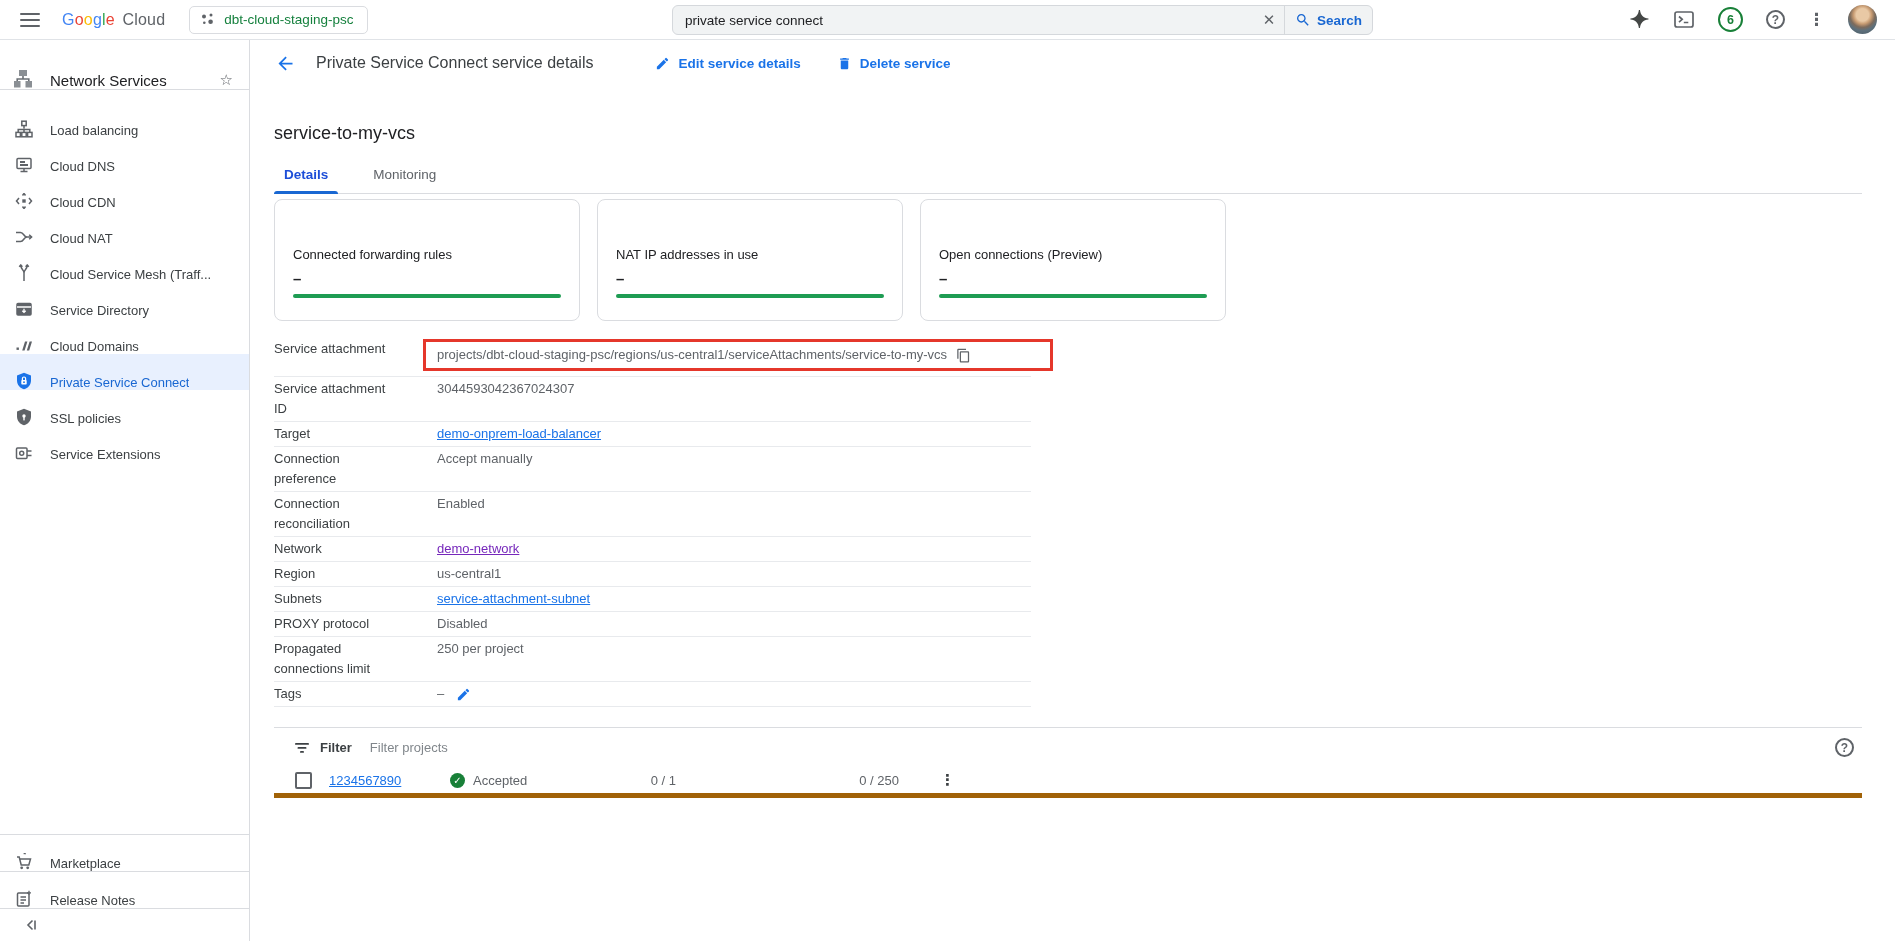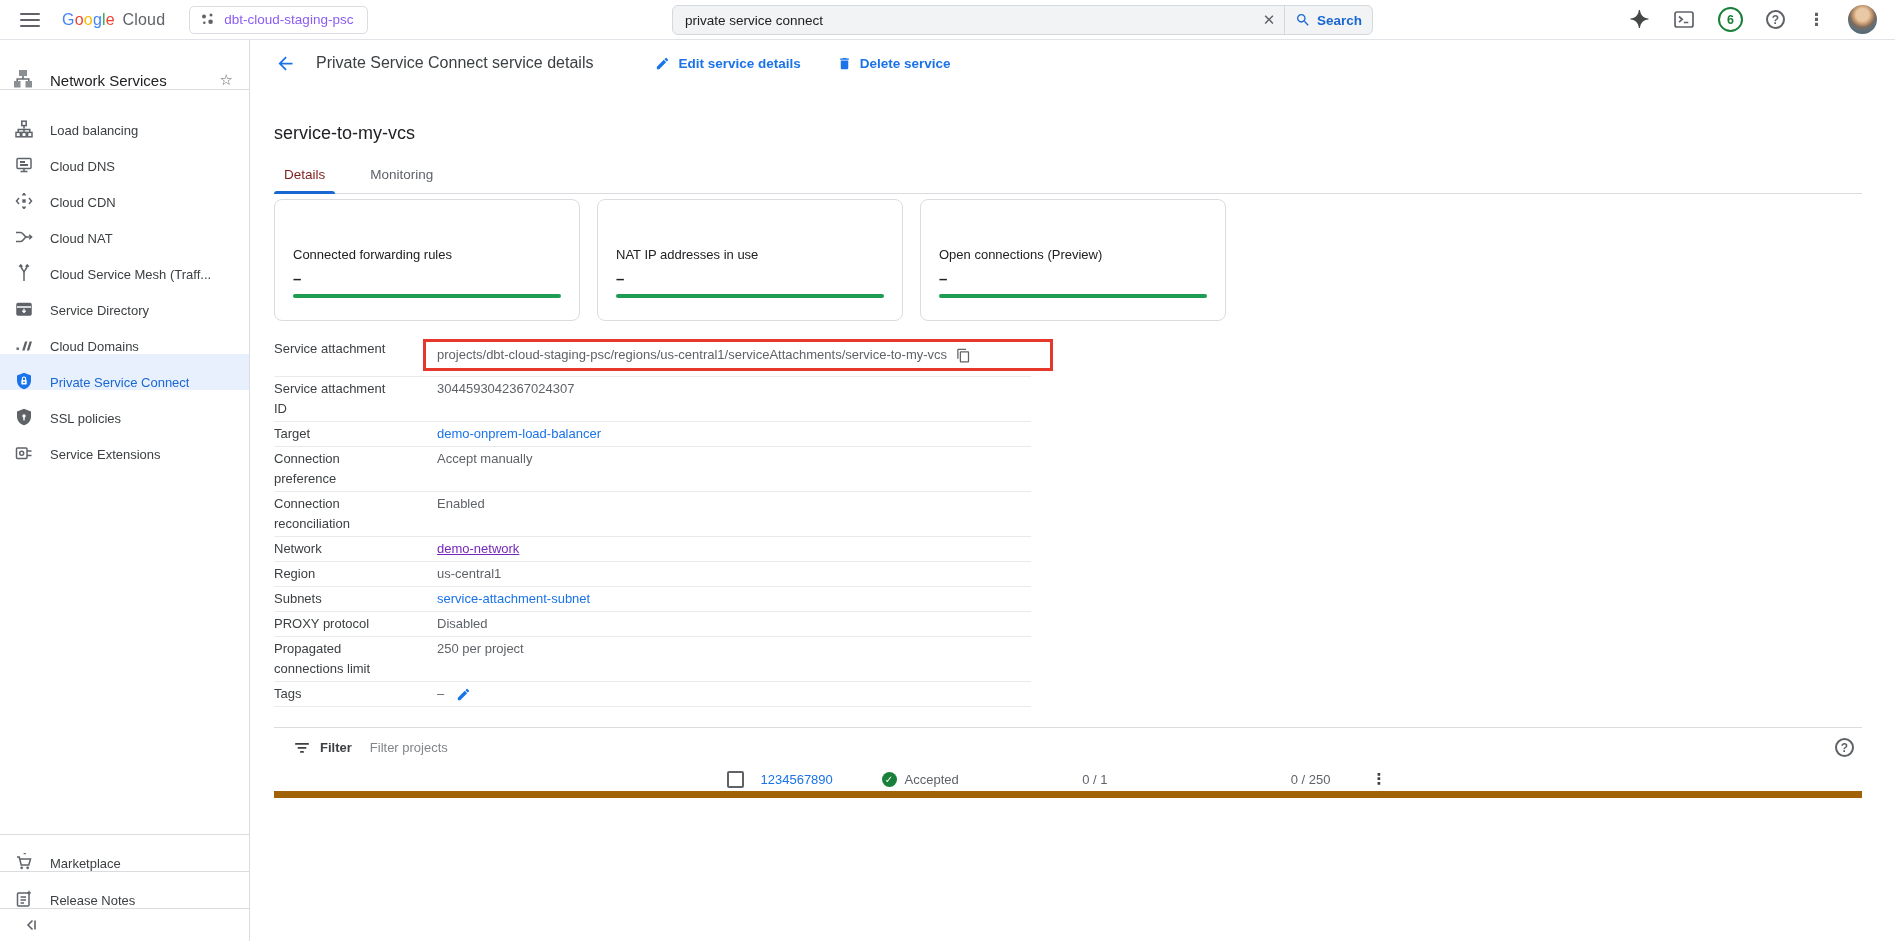--- a/index.html
+++ b/index.html
@@ -15,21 +15,21 @@
   .topbar { position:relative; height:40px; flex:none; display:flex; align-items:center;
             border-bottom:1px solid #e0e3e7; padding:0 14px; background:#fff; }
   .hamburger { width:20px; height:14px; display:flex; flex-direction:column; justify-content:space-between; cursor:pointer; margin-left:6px;}
   .hamburger span{ height:2px; background:#5f6368; border-radius:1px;}
   .gc-logo { margin-left:22px; font-size:16px; letter-spacing:.2px; white-space:nowrap; cursor:pointer;}
   .gc-logo .l1{color:#4285f4}.gc-logo .l2{color:#ea4335}.gc-logo .l3{color:#fbbc05}
   .gc-logo .l4{color:#4285f4}.gc-logo .l5{color:#34a853}.gc-logo .l6{color:#ea4335}
   .gc-logo .cloud{color:#5f6368; margin-left:3px;}
   .project-btn { margin-left:24px; height:28px; display:flex; align-items:center; gap:9px;
                  border:1px solid #dadce0; border-radius:5px; padding:0 14px 0 10px;
-                 background:#fff; font-size:13.5px; color:#8b5cf6; cursor:pointer;}
+                 background:#fff; font-size:13.5px; color:#15803d; cursor:pointer;}
   .searchbox { position:absolute; left:672px; top:5px; width:701px; height:30px;
                display:flex; align-items:center; background:#f1f3f4;
                border:1px solid #d5d8dc; border-radius:6px; overflow:hidden;}
   .searchbox input { flex:1; border:none; outline:none; background:transparent;
                      font:13.5px "Liberation Sans","DejaVu Sans",sans-serif; color:#202124; padding:0 12px;}
   .search-clear { width:30px; text-align:center; color:#5f6368; font-size:15px; cursor:pointer; flex:none;}
   .search-go { flex:none; width:88px; height:100%; display:flex; align-items:center; justify-content:center; gap:6px;
                border-left:1px solid #d5d8dc; color:#1967d2; font-weight:700; font-size:13.5px; cursor:pointer;}
   .top-icons { margin-left:auto; display:flex; align-items:center; gap:23px; padding-right:4px;}
   .tbicon { width:22px; height:22px; display:flex; align-items:center; justify-content:center; cursor:pointer; color:#5f6368;}
@@ -65,52 +65,52 @@
   .back-btn { width:22px; height:22px; display:flex; align-items:center; justify-content:center; cursor:pointer;}
   .ab-title { margin-left:20px; font-size:16px; color:#3c4043;}
   .ab-btn { display:flex; align-items:center; gap:8px; color:#1a73e8; font-size:13.5px; font-weight:700; cursor:pointer;}
   .ab-edit { margin-left:62px; }
   .ab-delete { margin-left:36px; }
 
   .content { flex:1; padding:0 33px 0 24px; overflow:hidden;}
   .svc-name { font-size:18px; font-weight:400; color:#202124; margin:37px 0 0;}
   .tabs { display:flex; margin-top:23px; border-bottom:1px solid #dadce0;}
   .tab { padding:0 10px 11px; margin-right:25px; font-size:13.5px; color:#5f6368; cursor:pointer; position:relative;}
-  .tab.active { color:#7f1d1d; font-weight:400;}
+  .tab.active { color:#1d4ed8; font-weight:700;}
   .tab.active:after { content:""; position:absolute; left:0; right:0; bottom:-1px; height:3px; background:#1967d2; border-radius:3px 3px 0 0;}
 
   .cards { display:flex; gap:17px; margin-top:5px;}
   .card { width:306px; height:122px; border:1px solid #dadce0; border-radius:8px; padding:47px 18px 0; background:#fff;}
   .card-label { font-size:13px; color:#202124;}
   .card-value { font-size:15px; font-weight:700; color:#202124; margin-top:8px;}
   .card-bar { height:4px; border-radius:2px; background:#1e9c53; margin-top:7px;}
 
   .kv { width:757px; margin-top:16px;}
   .kv-row { display:flex; align-items:flex-start; border-bottom:1px solid #e8eaed; padding:2px 0; line-height:20px; font-size:13px;}
   .kv-label { width:163px; padding-right:43px; flex:none; color:#3c4043;}
   .kv-value { color:#5f6368;}
-  .kv a, .link { color:#1a73e8; cursor:pointer;}
+  .kv a, .link { color:#1a73e8; text-decoration:underline; cursor:pointer;}
   .link-visited { color:#7627bb; text-decoration:underline; cursor:pointer;}
   .kv-row.hl { padding:2px 0 5px;}
   .red-box { display:inline-flex; align-items:center; gap:9px; border:3px solid #e5372b;
              padding:3px 12px 3px 11px; margin-left:-14px; width:630px; }
   .copy-ic { flex:none; cursor:pointer; display:flex;}
   .tags-val { display:flex; align-items:center; gap:12px;}
   .pencil-sm { cursor:pointer; display:flex;}
 
   .cp-title { font-size:16px; font-weight:400; color:#202124; margin:41px 0 0;}
   .cp-toolbar { margin-top:20px; border-top:1px solid #dadce0; height:40px; display:flex; align-items:center; padding:0 8px 0 20px;}
   .cp-filter-label { margin-left:10px; font-weight:700; color:#3c4043; cursor:pointer;}
   .cp-filter-ph { margin-left:18px; color:#80868b; cursor:text; flex:1;}
   .cp-help { margin-left:auto; cursor:pointer;}
 
   .tbl-head, .tbl-row { display:flex; align-items:center;}
   .tbl-head { height:25px; border-top:1px solid #e8eaed; border-bottom:1px solid #e8eaed;
               font-size:12.5px; font-weight:700; color:#3c4043;}
-  .tbl-row { height:31px; border-bottom:7px solid #a16207; color:#5f6368;justify-content:center;}
+  .tbl-row { height:31px; border-bottom:5px solid #a16207; color:#5f6368;}
   .col-check { width:55px; padding-left:21px; flex:none; display:flex; align-items:center;}
   .col-name { width:121px; flex:none; display:flex; align-items:center; gap:9px;}
   .col-status { width:140px; flex:none; display:flex; align-items:center; gap:8px;}
   .col-conn { width:86px; flex:none; text-align:right;}
   .col-prop { width:223px; flex:none; text-align:right;}
   .col-actions { width:100px; padding-left:41px; flex:none;}
   .checkbox { width:17px; height:17px; border:2px solid #5f6368; border-radius:2px; background:#fff; cursor:pointer;}
   .sort-arrow { color:#3c4043; font-size:13px;}
   .check-circle { width:15px; height:15px; border-radius:50%; background:#188038; color:#fff;
                   font-size:10px; display:flex; align-items:center; justify-content:center; flex:none;}

